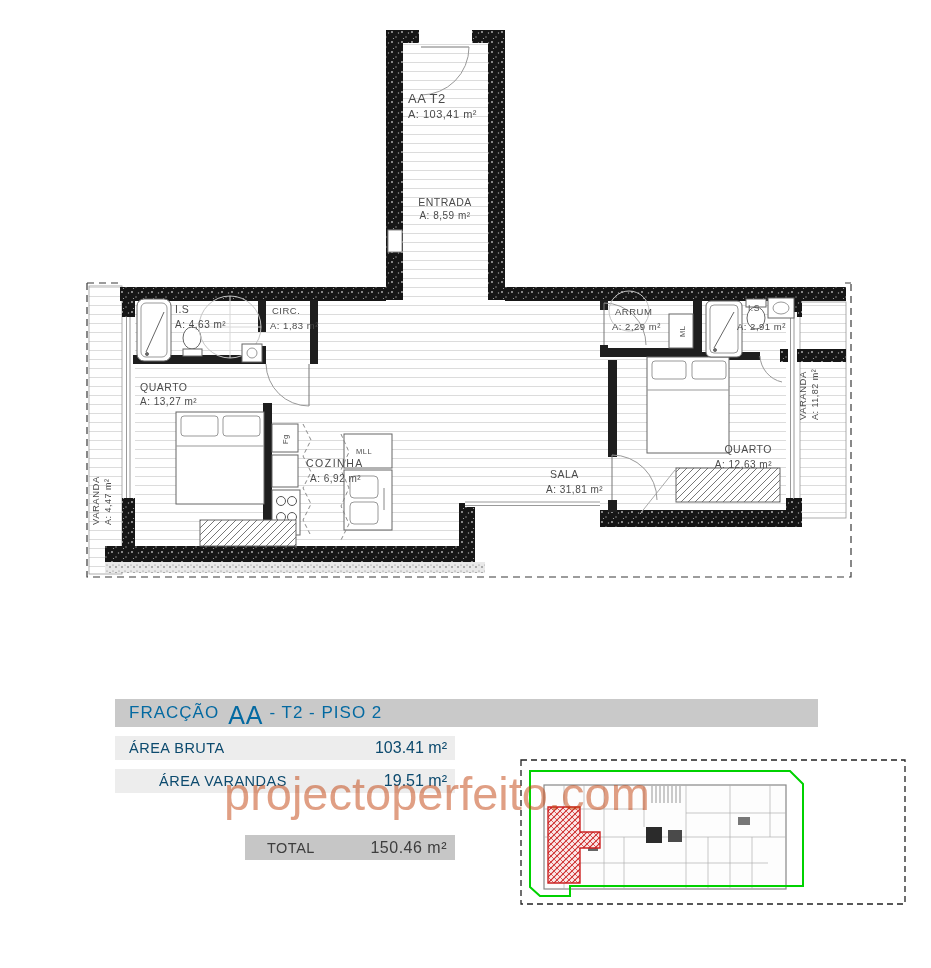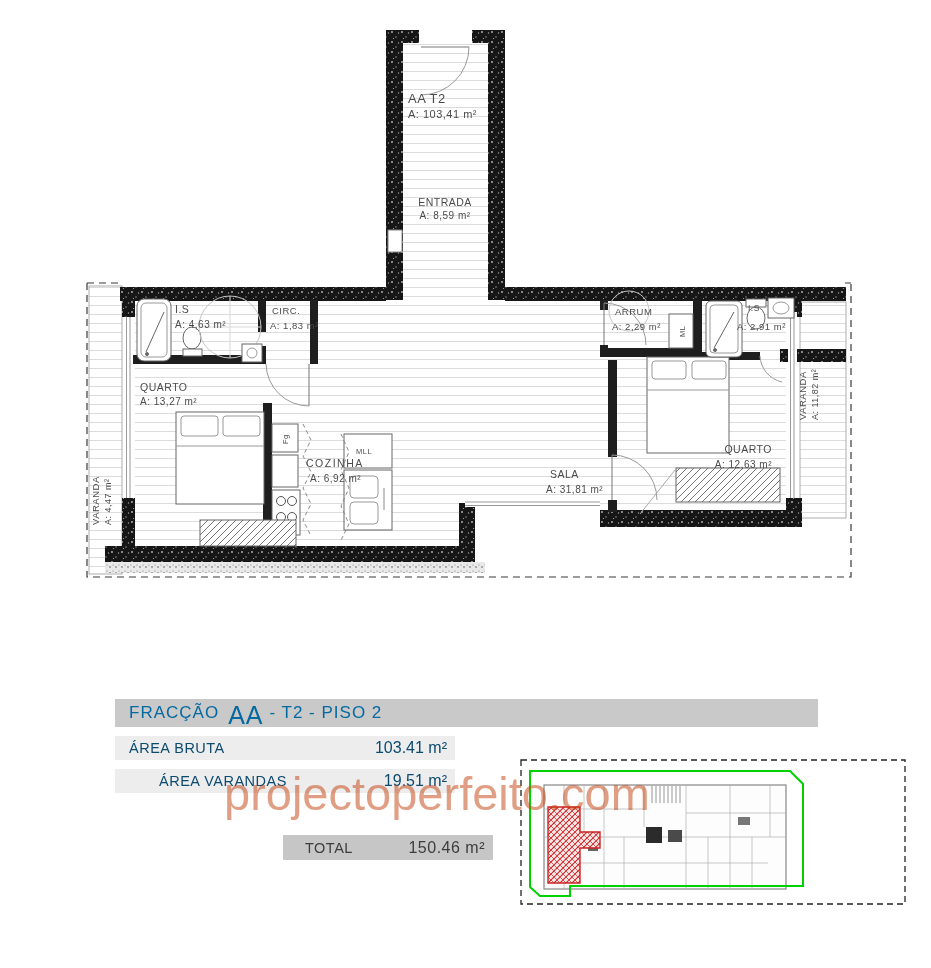--- a/index.html
+++ b/index.html
@@ -10,21 +10,21 @@
            display:flex;align-items:center;padding-left:14px;box-sizing:border-box;color:#0369a1;}
   .hdr-prefix{font-size:17px;letter-spacing:1px;}
   .hdr-frac{font-size:25px;margin:4px 6px 0 9px;letter-spacing:1px;}
   .hdr-suffix{font-size:17px;letter-spacing:1px;}
   .arow{position:absolute;left:115px;width:340px;height:24px;background:#ededed;display:flex;
         justify-content:space-between;align-items:center;padding:0 8px 0 14px;box-sizing:border-box;
         color:#0c4a6e;font-size:14.5px;letter-spacing:.5px;}
   .arow .val{font-size:16px;letter-spacing:0;}
   .trow{position:absolute;left:245px;top:835px;width:210px;height:25px;background:#c6c6c6;display:flex;
         justify-content:space-between;align-items:center;padding:0 8px 0 22px;box-sizing:border-box;
-        color:#3d3d3d;font-size:14.5px;letter-spacing:.5px;margin-left:38px;}
+        color:#3d3d3d;font-size:14.5px;letter-spacing:.5px;}
   .trow .val{font-size:16px;text-align:right;}
   .watermark{position:absolute;left:224px;top:766px;font-size:47px;color:#c2410c;opacity:.5;
              white-space:nowrap;z-index:9;pointer-events:none;letter-spacing:0;}
 </style>
 </head>
 <body>
 
 <div id="page">
 
   <svg width="931" height="630" viewBox="0 0 931 630" style="position:absolute;left:0;top:0;">

